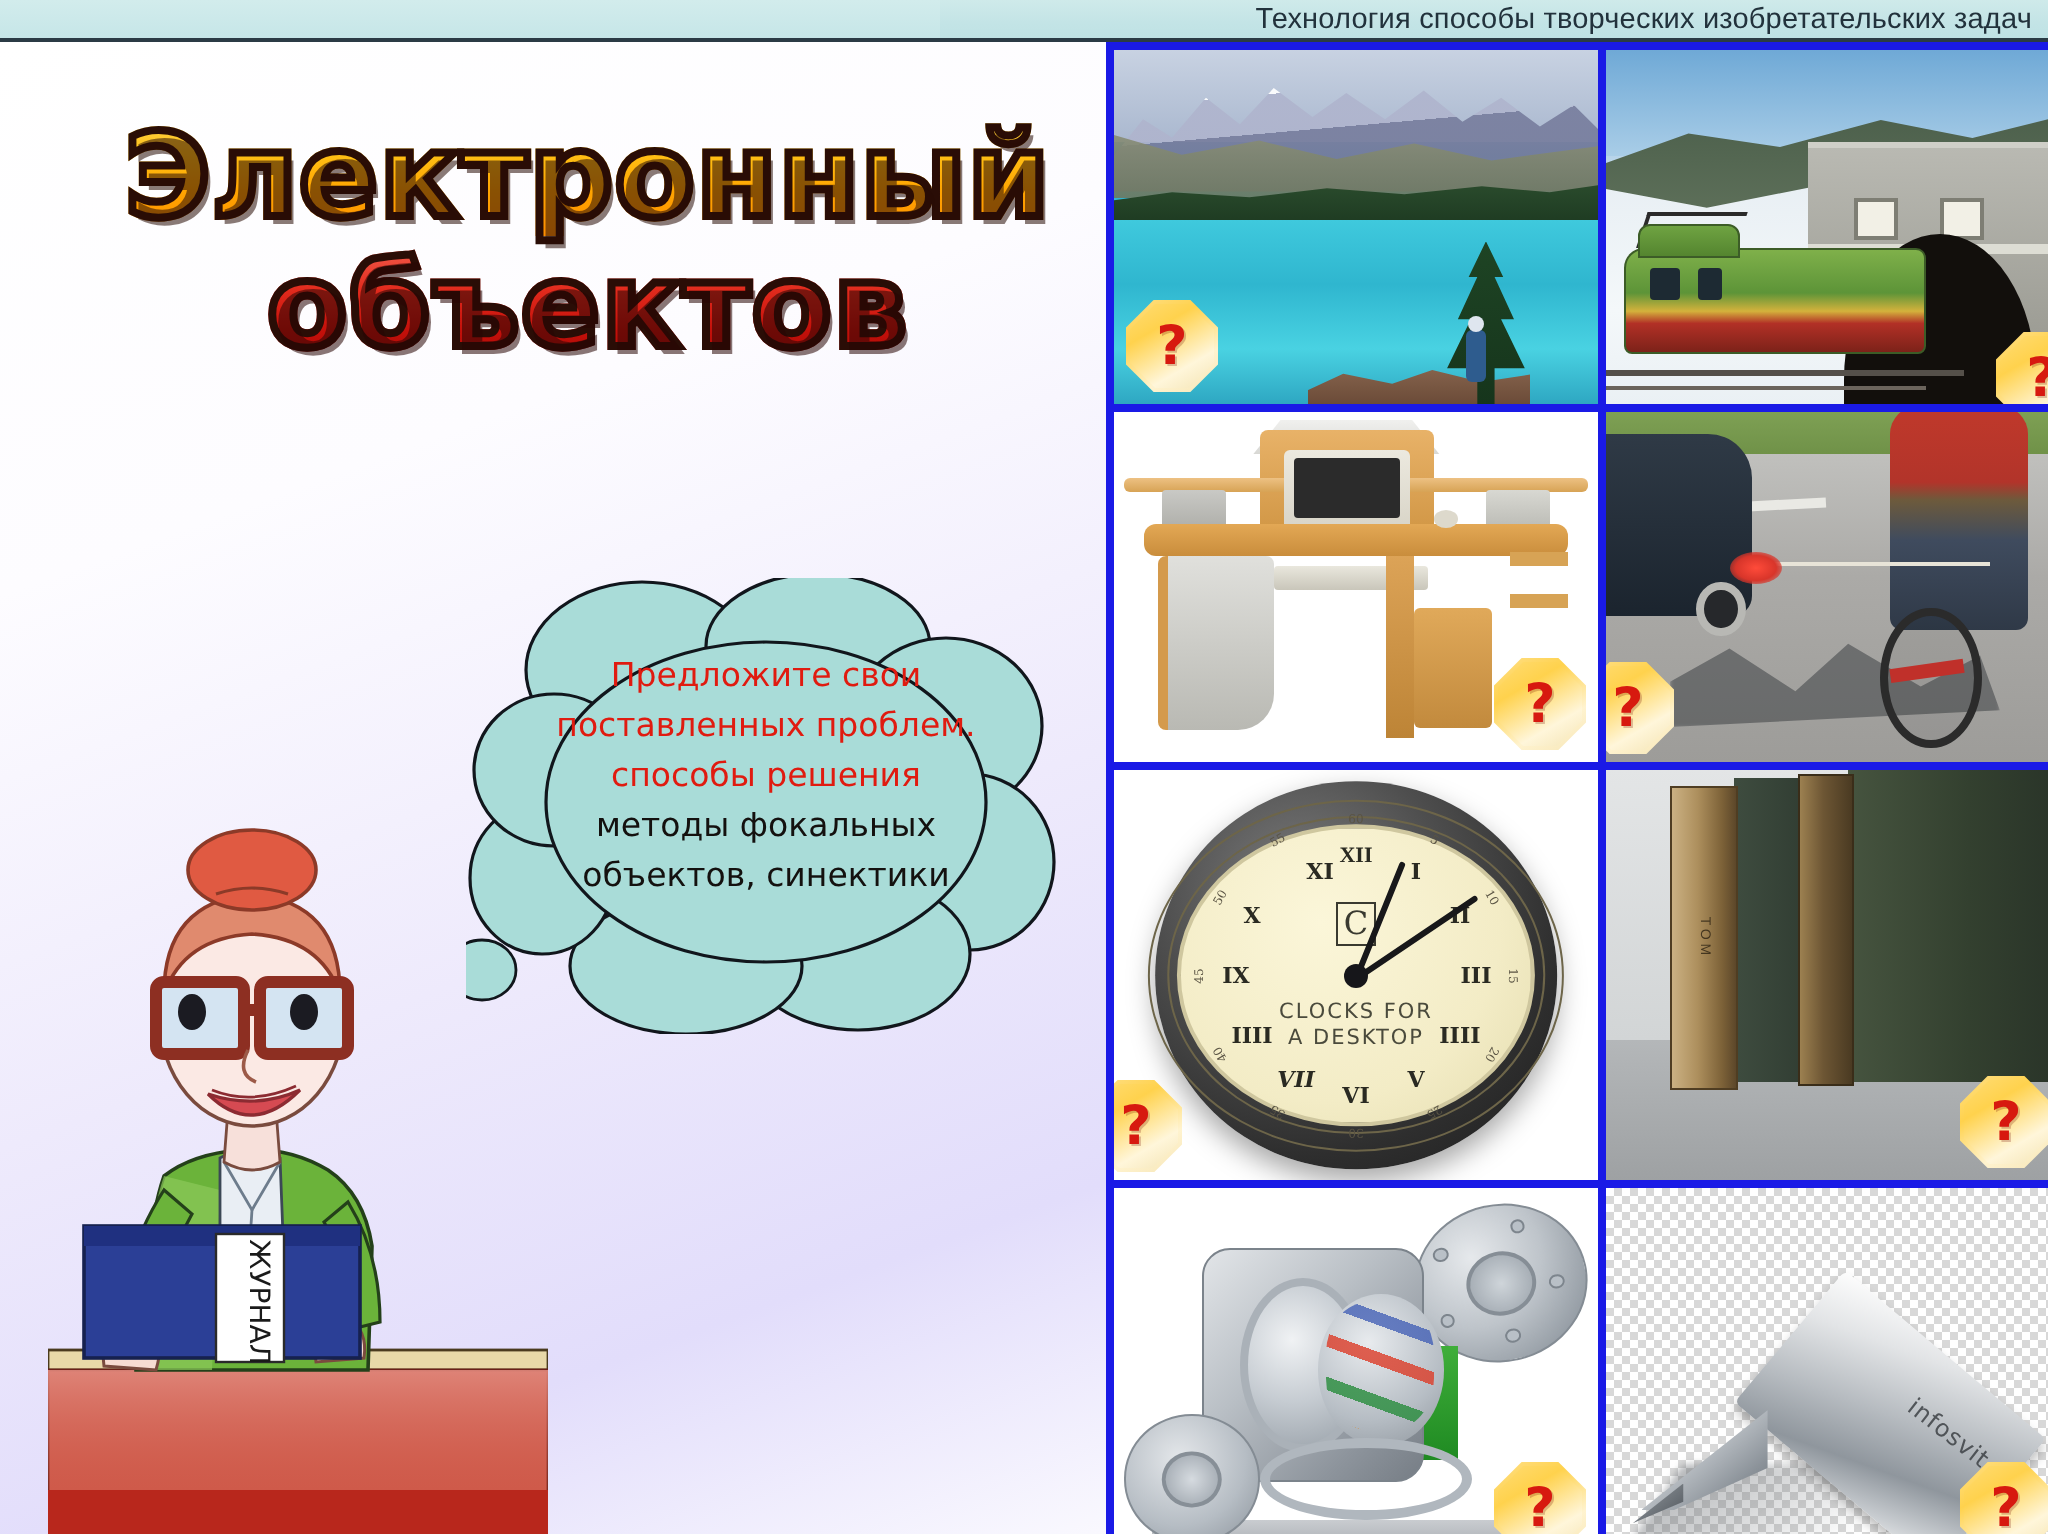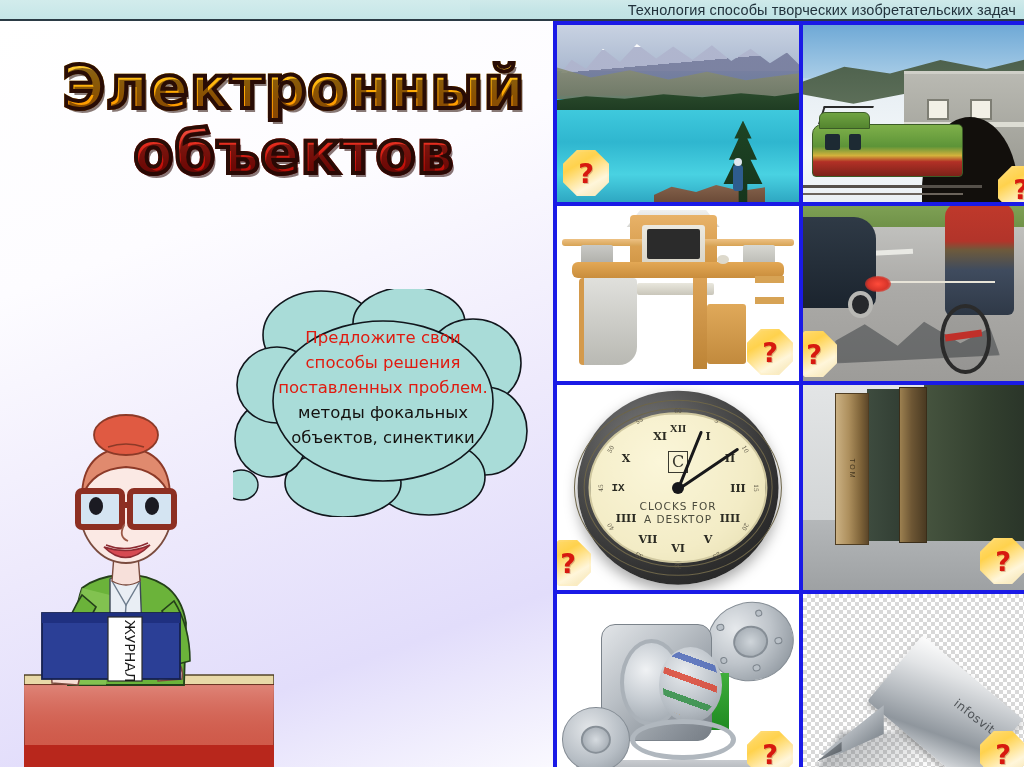--- a/index.html
+++ b/index.html
@@ -318,22 +318,22 @@
         <ellipse cx="44" cy="96" rx="40" ry="38"></ellipse>
         <ellipse cx="150" cy="112" rx="110" ry="80"></ellipse>
       </g>
       <g fill="#a9dcd8" stroke="#11161c" stroke-width="1.4">
         <ellipse cx="8" cy="196" rx="17" ry="15"></ellipse>
         <ellipse cx="-14" cy="214" rx="11" ry="10"></ellipse>
       </g>
     </svg>
     <div id="bubble-text">
       <span class="l-red">Предложите свои</span>
+      <span class="l-red">поставленных проблем.</span>
       <span class="l-red">способы решения</span>
-      <span class="l-red">поставленных проблем.</span>
       <span class="l-blk">методы фокальных</span>
       <span class="l-blk">объектов, синектики</span>
     </div>
   </div>
 
   <div id="teacher">
     <svg width="250" height="415" viewBox="0 0 250 415">
 
       <g>
         <rect x="0" y="302" width="250" height="10" fill="#e8d9a8" stroke="#4a3b1e" stroke-width="1.4"></rect>
@@ -488,23 +488,23 @@
       <div class="ck-ring"></div>
         <div class="ck-ring2"></div>
       <div id="ck-numerals">
           <div class="ck-num" style="transform: translate(-50%, -50%) translate(3.67394e-15px, -60px); font-family: Liberation Serif, serif;">XII</div>
           <div class="ck-num" style="transform: translate(-50%, -50%) translate(30px, -51.9615px);">I</div>
           <div class="ck-num" style="transform: translate(-50%, -50%) translate(51.9615px, -30px);">II</div>
           <div class="ck-num" style="transform: translate(-50%, -50%) translate(60px, 0px);">III</div>
           <div class="ck-num" style="transform: translate(-50%, -50%) translate(51.9615px, 30px);">IIII</div>
           <div class="ck-num" style="transform: translate(-50%, -50%) translate(30px, 51.9615px);">V</div>
           <div class="ck-num" style="transform: translate(-50%, -50%) translate(3.67394e-15px, 60px);">VI</div>
-          <div class="ck-num" style="transform: translate(-50%, -50%) translate(-30px, 51.9615px);">VII</div>
+          <div class="ck-num" style="transform: translate(-50%, -50%) translate(-30px, 51.9615px); font-style: italic;">VII</div>
           <div class="ck-num" style="transform: translate(-50%, -50%) translate(-51.9615px, 30px);">IIII</div>
-          <div class="ck-num" style="transform: translate(-50%, -50%) translate(-60px, 7.34788e-15px); font-family: Liberation Mono, monospace;">IX</div>
+          <div class="ck-num" style="transform: translate(-50%, -50%) translate(-60px, 7.34788e-15px);">IX</div>
           <div class="ck-num" style="transform: translate(-50%, -50%) translate(-51.9615px, -30px);">X</div>
           <div class="ck-num" style="transform: translate(-50%, -50%) translate(-30px, -51.9615px); margin-left: 12px;">XI</div>
         </div>
       <div id="ck-ticks">
           <div class="ck-num" style="font-size: 6px; font-weight: normal; color: rgb(90, 84, 68); transform: translate(-50%, -50%) translate(4.77612e-15px, -78px) rotate(0deg);">60</div>
           <div class="ck-num" style="font-size: 6px; font-weight: normal; color: rgb(90, 84, 68); transform: translate(-50%, -50%) translate(39px, -67.55px) rotate(30deg);">5</div>
           <div class="ck-num" style="font-size: 6px; font-weight: normal; color: rgb(90, 84, 68); transform: translate(-50%, -50%) translate(67.55px, -39px) rotate(60deg);">10</div>
           <div class="ck-num" style="font-size: 6px; font-weight: normal; color: rgb(90, 84, 68); transform: translate(-50%, -50%) translate(78px, 0px) rotate(90deg);">15</div>
           <div class="ck-num" style="font-size: 6px; font-weight: normal; color: rgb(90, 84, 68); transform: translate(-50%, -50%) translate(67.55px, 39px) rotate(120deg);">20</div>
           <div class="ck-num" style="font-size: 6px; font-weight: normal; color: rgb(90, 84, 68); transform: translate(-50%, -50%) translate(39px, 67.55px) rotate(150deg);">25</div>

